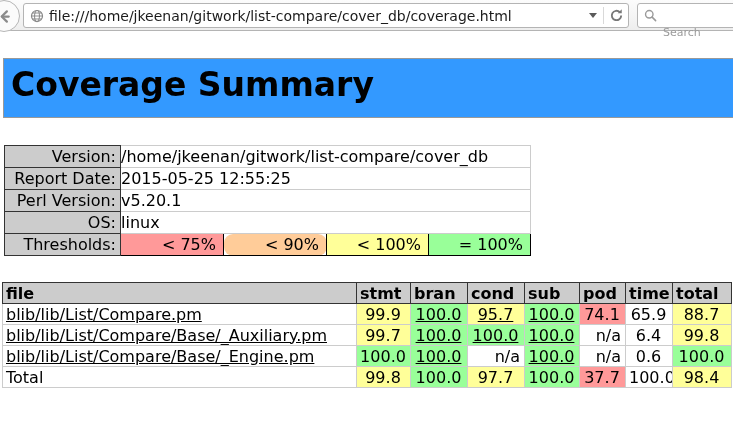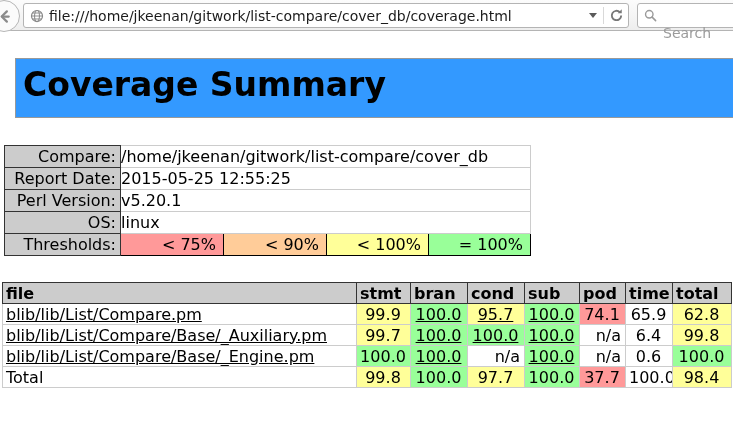--- a/index.html
+++ b/index.html
@@ -12,44 +12,44 @@
   .back-btn { position:absolute; left:-12px; top:0; width:32px; height:32px; border-radius:50%;
               background:#fbfbfb; border:1px solid #b6b6b6; display:flex; align-items:center; justify-content:center; }
   .url-bar { position:absolute; left:23px; top:3px; width:606px; height:25px; background:#fff;
              border:1px solid #b4b4b4; border-radius:3px; display:flex; align-items:center; padding:0 4px 0 6px; }
   .url-text { flex:1; font-size:14px; color:#1b1b1b; white-space:nowrap; overflow:hidden; margin-left:5px; }
   .caret { width:0; height:0; border-left:4px solid transparent; border-right:4px solid transparent;
            border-top:5px solid #5a5a5a; margin:0 6px 0 2px; }
   .sep { width:1px; height:17px; background:#d9d9d9; margin-right:5px; }
   .search-box { position:absolute; left:637px; top:3px; width:100px; height:25px; background:#fff;
                 border:1px solid #b4b4b4; border-radius:3px; display:flex; align-items:center; padding:0 6px; }
-  .search-text { color:#9b9b9b; font-size:14px; margin-left:6px;margin-top:34px; }
+  .search-text { color:#9b9b9b; font-size:11px; margin-left:6px;margin-top:34px; }
 
   
   .content { position:absolute; top:31px; left:0; right:0; bottom:0; background:#fff; padding-top:27px; }
-  .banner { margin:0 0 0 15px; background:var(--banner-bg); border:1px solid #999; border-right:none;
+  .banner { margin:0 0 0 3px; background:var(--banner-bg); border:1px solid #999; border-right:none;
             font-size:33px; font-weight:bold; color:#000; padding:6px 8px 9px 7px; height:60px; }
 
   table { border-collapse:collapse; border-spacing:0; }
   .info { margin:27px 0 0 4px; font-size:16px; }
   .info th { background:var(--header-cell-bg); border:1px solid #333; font-weight:normal;
              text-align:right; padding:0 4px; height:22px; width:116px; }
   .info td.val { border:1px solid var(--plain-border); padding:0 0; height:22px; }
   .info td.thr { text-align:right; padding:0 7px; height:22px; border:1px solid; }
 
   .cov { margin:26px 0 0 2px; font-size:16px; table-layout:fixed; width:729px; }
   .cov th { background:var(--header-cell-bg); border:1px solid #333; padding:0 3px;
             font-weight:bold; text-align:left; height:21px; }
   .cov td { border:1px solid var(--plain-border); padding:0 4px 0 3px; height:21px;
             overflow:hidden; white-space:nowrap;margin-top:7px; }
   .cov td.file { text-align:left; }
   .cov td.num { text-align:center; }
   .cov td.na  { text-align:right;border-radius:9px; }
   .c0 { background:var(--c0-bg); border-color:var(--c0-border); }
-  .c1 { background:var(--c1-bg); border-color:var(--c1-border); }
+  .c1 { background:var(--c1-bg); border-color:var(--c1-border);border-radius:9px; }
   .c2 { background:var(--c2-bg); border-color:var(--c2-border); }
   .c3 { background:var(--c3-bg); border-color:var(--c3-border); }
   a.filelink, a.numlink { color:#000; text-decoration:underline; cursor:pointer; }
   a.visited { color:#4d4d63; }
 </style>
 </head>
 <body>
 
 <div class="viewport">
 
@@ -91,21 +91,21 @@
     <table class="info">
       <colgroup>
           <col style="width:116px">
           <col style="width:103px">
           <col style="width:103px">
           <col style="width:102px">
           <col style="width:102px">
         </colgroup>
       <tbody id="info-body">
           <tr>
-            <th>Compare:</th>
+            <th>Version:</th>
             <td class="val" colspan="4">/home/jkeenan/gitwork/list-compare/cover_db</td>
           </tr>
           <tr>
             <th>Report Date:</th>
             <td class="val" colspan="4">2015-05-25 12:55:25</td>
           </tr>
           <tr>
             <th>Perl Version:</th>
             <td class="val" colspan="4">v5.20.1</td>
           </tr>
@@ -148,21 +148,21 @@
         </thead>
       <tbody id="cov-body">
           <tr>
             <td class="file"><a class="filelink">blib/lib/List/Compare.pm</a></td>
             <td class="c2 num">99.9</td>
             <td class="c3 num"><a class="numlink">100.0</a></td>
             <td class="c2 num"><a class="numlink">95.7</a></td>
             <td class="c3 num"><a class="numlink">100.0</a></td>
             <td class="c0 num">74.1</td>
             <td class="num">65.9</td>
-            <td class="c2 num">62.8</td>
+            <td class="c2 num">88.7</td>
           </tr>
           <tr>
             <td class="file"><a class="filelink">blib/lib/List/Compare/Base/_Auxiliary.pm</a></td>
             <td class="c2 num">99.7</td>
             <td class="c3 num"><a class="numlink">100.0</a></td>
             <td class="c3 num"><a class="numlink">100.0</a></td>
             <td class="c3 num"><a class="numlink">100.0</a></td>
             <td class="na">n/a</td>
             <td class="num">6.4</td>
             <td class="c2 num">99.8</td>

